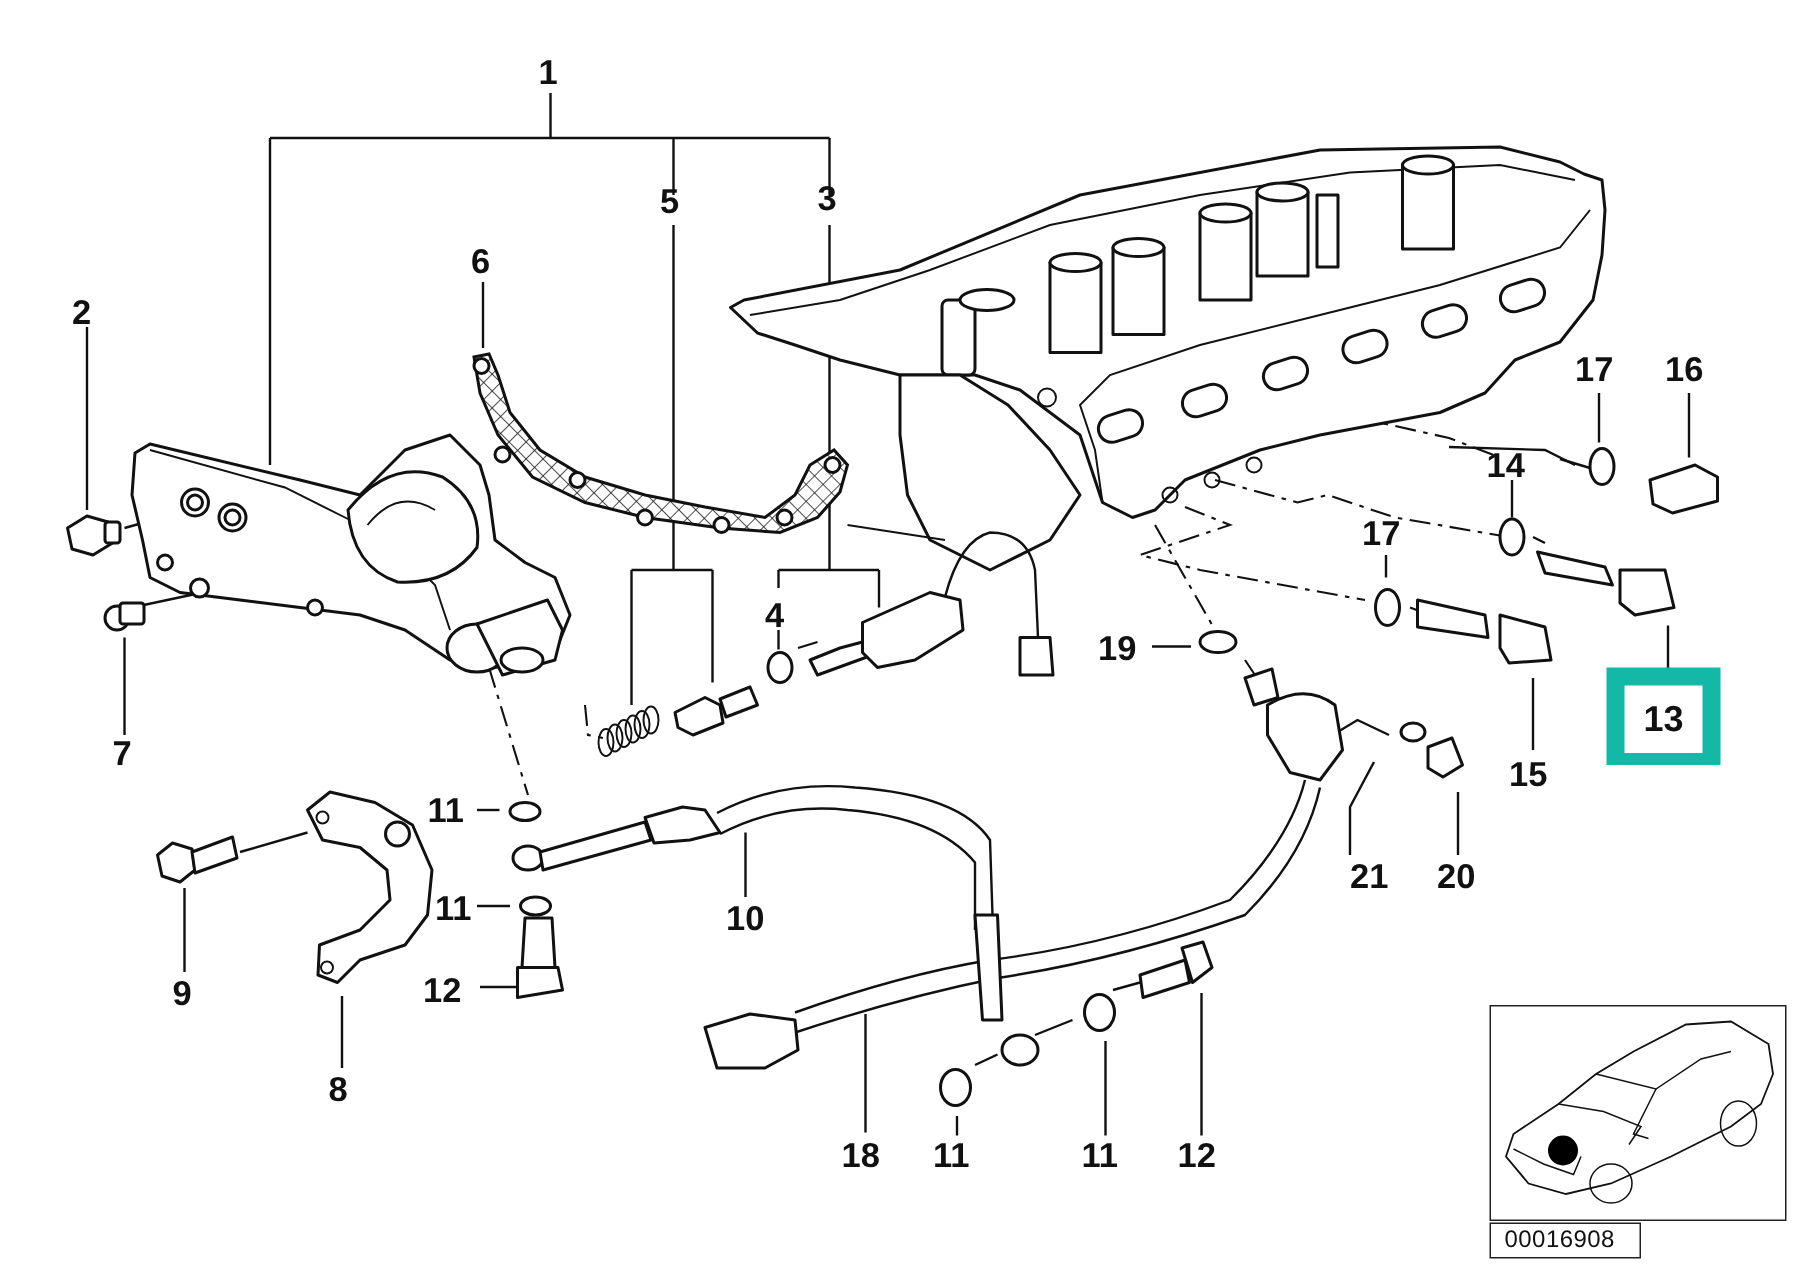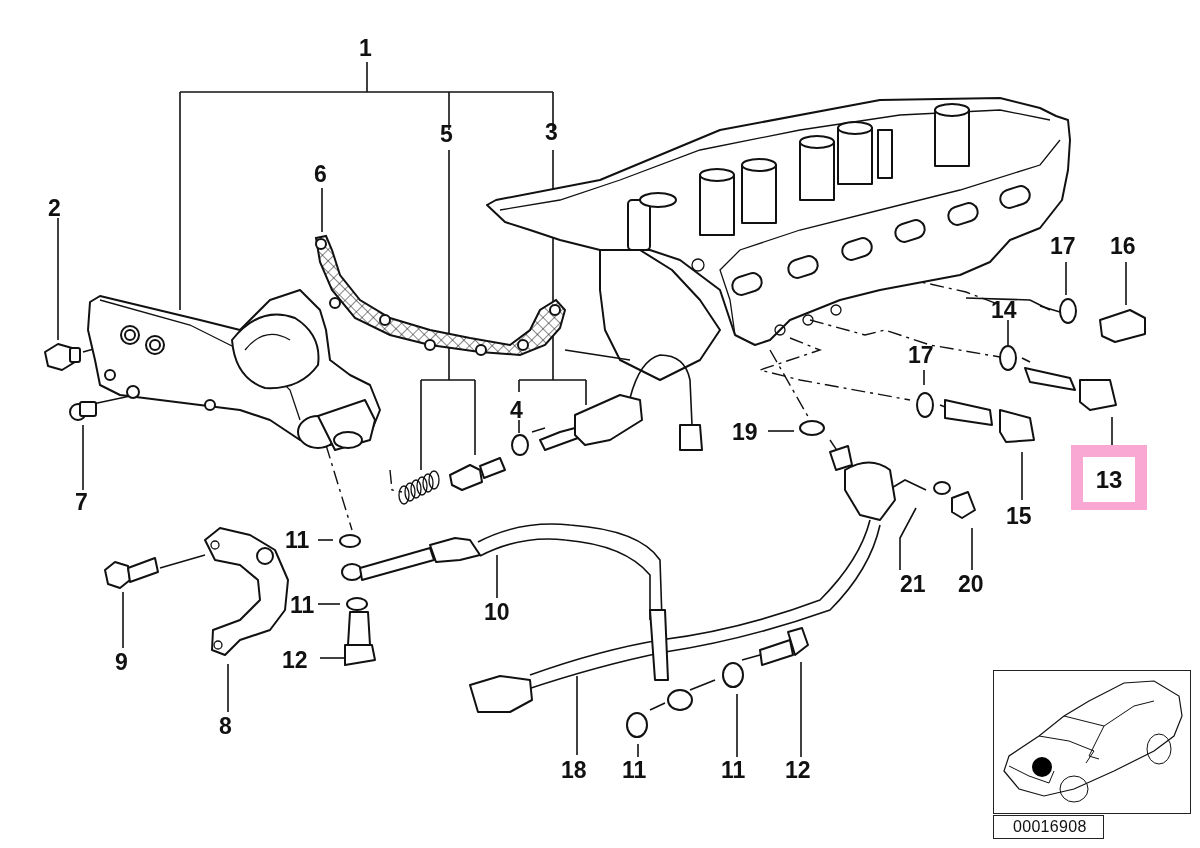--- a/index.html
+++ b/index.html
@@ -6,28 +6,28 @@
   body { width: 1200px; height: 848px; position: relative; overflow: hidden;
          font-family: "Liberation Sans", "DejaVu Sans", sans-serif; }
   #diagram { position: absolute; left: 0; top: 0; width: 1200px; height: 848px; }
   .lbl { font-family: "Liberation Sans", sans-serif; font-weight: bold; font-size: 23px; fill: #111; }
   .ln { stroke: #111; stroke-width: 1.6; fill: none; }
   .dash { stroke: #111; stroke-width: 1.4; fill: none; stroke-dasharray: 14 5 3 5; }
   .part { stroke: #111; stroke-width: 2; fill: #fff; stroke-linejoin: round; }
   .thin { stroke: #111; stroke-width: 1.3; fill: none; }
   .hatch { stroke: #111; stroke-width: 2; fill: url(#xhatch); }
   #callout-13 { position: absolute; left: 1071px; top: 445px; width: 76px; height: 65px;
-                background: #f9a8d4; box-sizing: border-box; padding: 12px 12px 8px 12px; }
+                background: #14b8a6; box-sizing: border-box; padding: 12px 12px 8px 12px; }
   #callout-13 .inner { background: #fff; width: 100%; height: 100%; display: flex;
                 align-items: center; justify-content: center; font-weight: bold; font-size: 24px; color: #111; }
   #inset { position: absolute; left: 993px; top: 670px; width: 196px; height: 142px;
            border: 1.5px solid #222; background: #fff; }
   #ref-code { position: absolute; left: 993px; top: 815px; width: 90px; height: 22px;
               border: 1.5px solid #222; background: #fff; font-family: "Liberation Sans", sans-serif;
-              font-size: 16px; line-height: 22px; padding-left: 19px; color: #111; letter-spacing: 0.3px; }
+              font-size: 16px; line-height: 22px; padding-left: 9px; color: #111; letter-spacing: 0.3px; }
 </style>
 </head>
 <body>
 
 <svg id="diagram" viewBox="0 0 1200 848" xmlns="http://www.w3.org/2000/svg">
   <defs>
     <pattern id="xhatch" width="8" height="8" patternUnits="userSpaceOnUse" patternTransform="rotate(45)">
       <rect width="8" height="8" fill="#fff"></rect>
       <line x1="0" y1="0" x2="0" y2="8" stroke="#111" stroke-width="1"></line>
       <line x1="0" y1="0" x2="8" y2="0" stroke="#111" stroke-width="1"></line>

